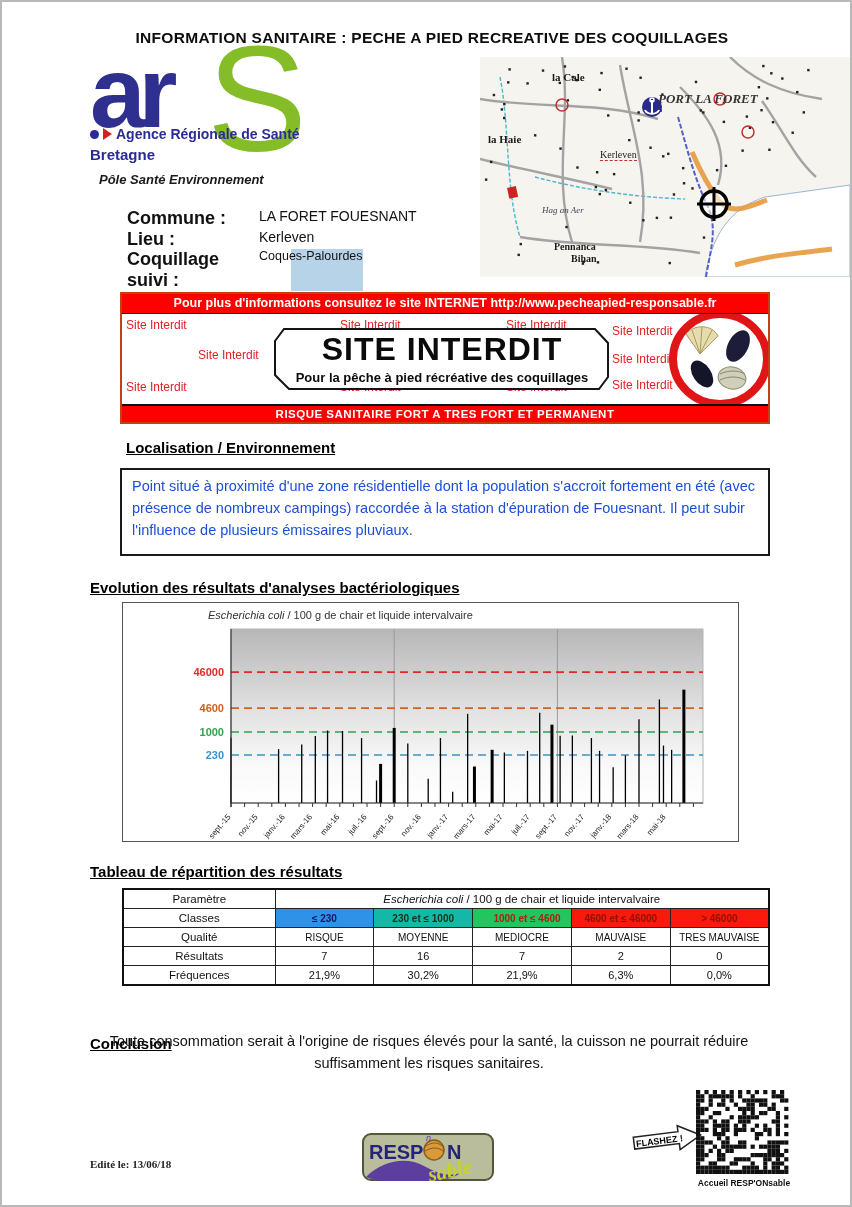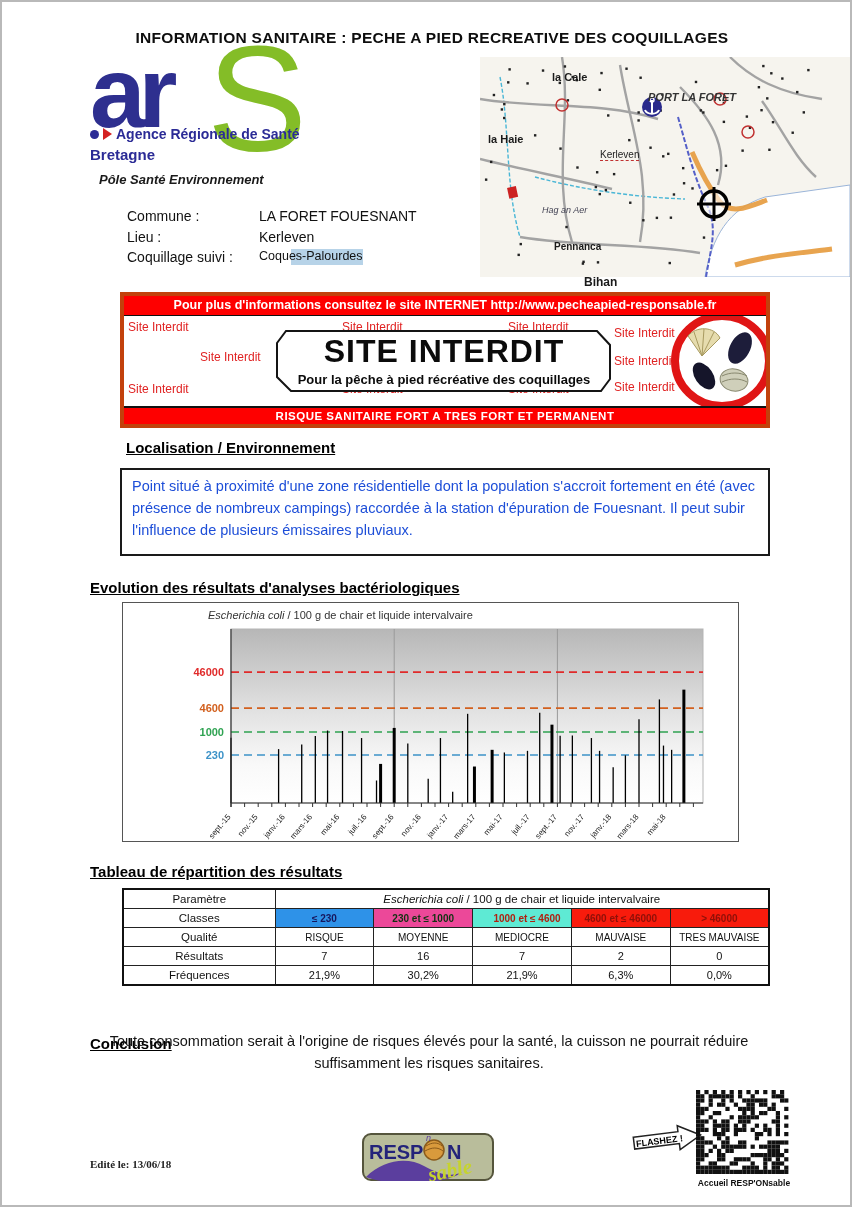--- a/index.html
+++ b/index.html
@@ -19,25 +19,25 @@
   #ars-tagline{left:88px;top:124px;font-size:14px;font-weight:bold;color:#2b2b96;z-index:3;
                display:flex;align-items:center;gap:4px;}
   #ars-dot{width:9px;height:9px;border-radius:50%;background:#2b2b96;display:inline-block;}
   #ars-chev{width:0;height:0;border-left:9px solid #d42222;border-top:6px solid transparent;
             border-bottom:6px solid transparent;display:inline-block;}
   #ars-region{left:88px;top:144px;font-size:15px;font-weight:bold;color:#2b2b96;z-index:3;}
   #ars-pole{left:97px;top:170px;font-size:13px;font-weight:bold;font-style:italic;color:#1a1a1a;z-index:3;}
 
   
   .field-row{left:125px;width:420px;display:flex;}
-  .field-label{width:132px;font-weight:normal;font-size:14px;}
+  .field-label{width:132px;font-weight:bold;font-size:18px;}
   .field-value{font-size:14px;}
 
   
-  #banner{left:118px;top:290px;width:650px;border:4px solid #c2410c;box-sizing:border-box;}
+  #banner{left:118px;top:290px;width:650px;border:2px solid #c2410c;box-sizing:border-box;}
   #banner-infobar{background:#fe0000;color:#fff;font-weight:bold;font-size:12.5px;
                   text-align:center;padding:2px 0 3px;border-bottom:1px solid #111;}
   #banner-mid{position:relative;height:90px;background:#fff;overflow:hidden;}
   .wm{position:absolute;font-size:12px;color:#e02222;white-space:nowrap;}
   #interdit-box{left:152px;top:14px;width:336px;height:62px;z-index:2;}
   #interdit-title{left:0;top:3px;width:336px;text-align:center;font-size:32px;font-weight:800;
                   letter-spacing:1px;color:#0b0b0b;}
   #interdit-sub{left:0;top:42px;width:336px;text-align:center;font-size:13px;font-weight:bold;color:#0b0b0b;}
   #shells-badge{left:546px;top:-4px;z-index:3;}
   #banner-riskbar{background:#fe0000;color:#fff;font-weight:bold;font-size:11.5px;
@@ -90,21 +90,21 @@
   <div class="abs" id="ars-ar">ar</div>
   <div class="abs" id="ars-s">S</div>
   <div class="abs" id="ars-tagline">
     <span id="ars-dot"></span>
     <span id="ars-chev"></span>
     <span>Agence Régionale de Santé</span>
   </div>
   <div class="abs" id="ars-region">Bretagne</div>
   <div class="abs" id="ars-pole">Pôle Santé Environnement</div>
 
-  <div class="abs" style="left:478px;top:55px;width:326px;height:220px;">
+  <div class="abs" style="left:478px;top:55px;width:326px;height:220px;font-family:Liberation Serif, serif;">
     <svg width="370" height="220">
       <rect x="0" y="0" width="370" height="220" fill="#f6f4ee"></rect>
 
       <path d="M 225,220 C 232,180 248,152 285,140 L 370,128 L 370,220 Z" fill="#ffffff" stroke="#9ab4d8" stroke-width="1"></path>
       <path d="M 198,60 C 208,95 214,120 228,150 C 238,172 230,195 226,220" fill="none" stroke="#5560c8" stroke-width="2" stroke-dasharray="5,2"></path>
 
       <path d="M 212,95 C 222,118 230,132 240,145 C 252,158 268,150 287,143" fill="none" stroke="#e59a3c" stroke-width="5" opacity=".9"></path>
       <path d="M 255,208 C 290,198 320,196 352,192" fill="none" stroke="#e59a3c" stroke-width="5" opacity=".9"></path>
 
       <path d="M 55,120 C 100,132 150,140 205,142" fill="none" stroke="#49b6d6" stroke-width="1.4" stroke-dasharray="4,2"></path>
@@ -211,26 +211,26 @@
       </g>
       <rect x="28" y="130" width="9" height="11" fill="#cc2222" transform="rotate(-12 32 135)"></rect>
 
       <g>
         <circle cx="234" cy="147" r="13" fill="#fff" fill-opacity="0.6" stroke="#000" stroke-width="3.5"></circle>
         <line x1="217" y1="147" x2="251" y2="147" stroke="#000" stroke-width="3"></line>
         <line x1="234" y1="130" x2="234" y2="164" stroke="#000" stroke-width="3"></line>
       </g>
     </svg>
     <span class="abs" style="left:72px;top:14px;font-size:11px;font-weight:bold;color:#1a1a1a;">la Cale</span>
-    <span class="abs" style="left:168px;top:34px;font-size:11px;font-style:italic;font-weight:bold;color:#333;">PORT LA FORET</span>
+    <span class="abs" style="left:178px;top:34px;font-size:13px;font-style:italic;font-weight:bold;color:#333;">PORT LA FORET</span>
     <span class="abs" style="left:8px;top:76px;font-size:11px;font-weight:bold;color:#1a1a1a;">la Haie</span>
     <span class="abs" style="left:120px;top:92px;font-size:10px;color:#222;border-bottom:1px dashed #c03030;">Kerleven</span>
     <span class="abs" style="left:62px;top:148px;font-size:9px;font-style:italic;color:#445;">Hag an Aer</span>
     <span class="abs" style="left:74px;top:184px;font-size:10px;font-weight:bold;color:#1a1a1a;">Pennanca</span>
-    <span class="abs" style="left:104px;top:196px;font-size:12px;font-weight:bold;color:#1a1a1a;margin-top:22px;">Bihan</span>
+    <span class="abs" style="left:91px;top:196px;font-size:10px;font-weight:bold;color:#1a1a1a;">Bihan</span>
   </div>
 
   <div class="abs field-row" style="top:206px;">
     <span class="field-label">Commune :</span>
     <span class="field-value">LA FORET FOUESNANT</span>
   </div>
   <div class="abs field-row" style="top:227px;">
     <span class="field-label">Lieu :</span>
     <span class="field-value">Kerleven</span>
   </div>
@@ -416,22 +416,22 @@
     <tbody>
         <tr>
       <td class="rowlab">Paramètre</td>
       <td colspan="5" style="font-size:11.5px;">
         <span class="it">Escherichia coli</span><span> / 100 g de chair et liquide intervalvaire</span>
       </td>
     </tr>
     <tr>
       <td class="rowlab">Classes</td>
       <td class="classcell" style="background-color: rgb(46, 146, 232); color: rgb(22, 22, 94);">≤ 230</td>
-      <td class="classcell" style="background-color: #ec4899; color: rgb(16, 51, 18);">230 et ≤ 1000</td>
-      <td class="classcell" style="background-color: #5eead4; color: rgb(176, 32, 16); padding-left: 12px;">1000 et ≤ 4600</td>
+      <td class="classcell" style="background-color: #14b8a6; color: rgb(16, 51, 18);">230 et ≤ 1000</td>
+      <td class="classcell" style="background-color: #22c55e; color: rgb(176, 32, 16); padding-left: 12px;">1000 et ≤ 4600</td>
       <td class="classcell" style="background-color: rgb(248, 27, 12); color: rgb(143, 16, 8);">4600 et ≤ 46000</td>
       <td class="classcell" style="background-color: rgb(248, 27, 12); color: rgb(143, 16, 8);">&gt; 46000</td>
     </tr>
     <tr>
       <td class="rowlab">Qualité</td>
       <td class="qualcell">RISQUE</td>
       <td class="qualcell">MOYENNE</td>
       <td class="qualcell">MEDIOCRE</td>
       <td class="qualcell">MAUVAISE</td>
       <td class="qualcell">TRES MAUVAISE</td>

